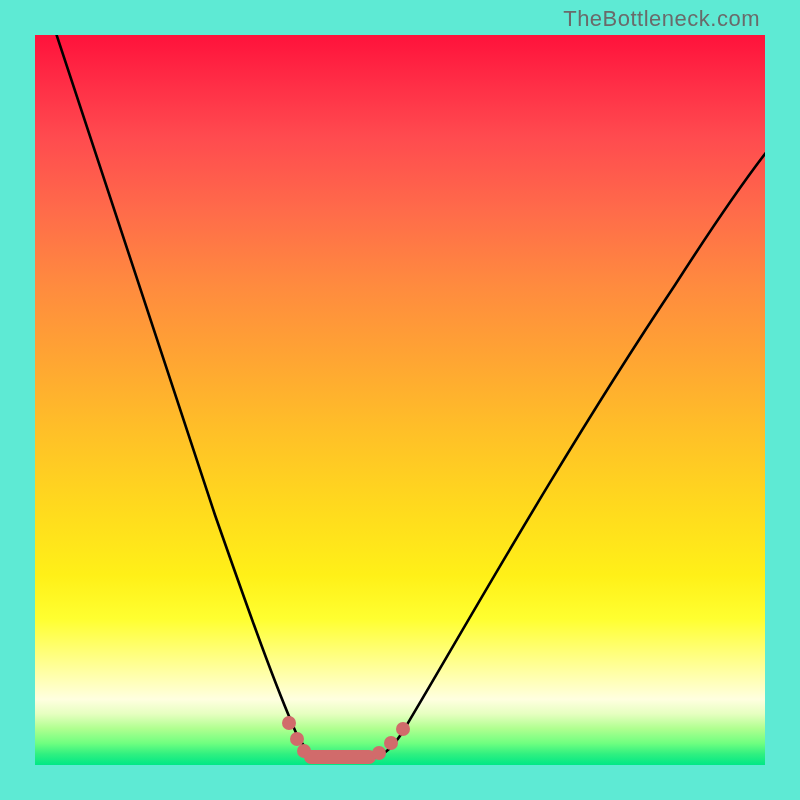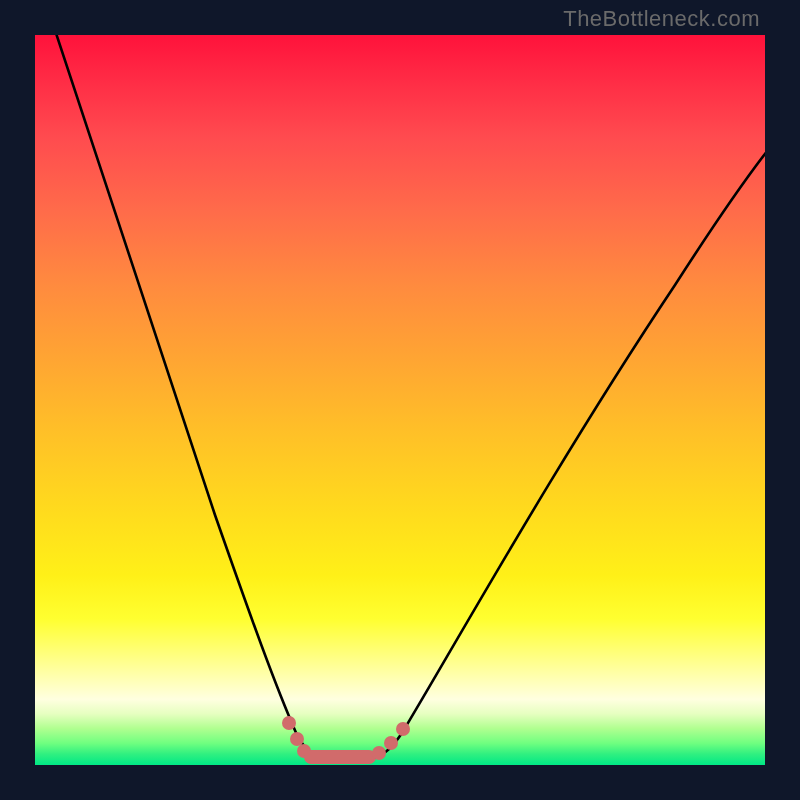--- a/index.html
+++ b/index.html
@@ -7,21 +7,21 @@
     padding: 0;
     width: 800px;
     height: 800px;
     background: #000;
     overflow: hidden;
     font-family: Arial, Helvetica, sans-serif;
   }
   .frame {
     width: 800px;
     height: 800px;
-    background: #0f172a;
+    background: #5eead4;
     position: relative;
   }
   .plot {
     position: absolute;
     left: 35px;
     top: 35px;
     width: 730px;
     height: 730px;
     overflow: hidden;
   }

